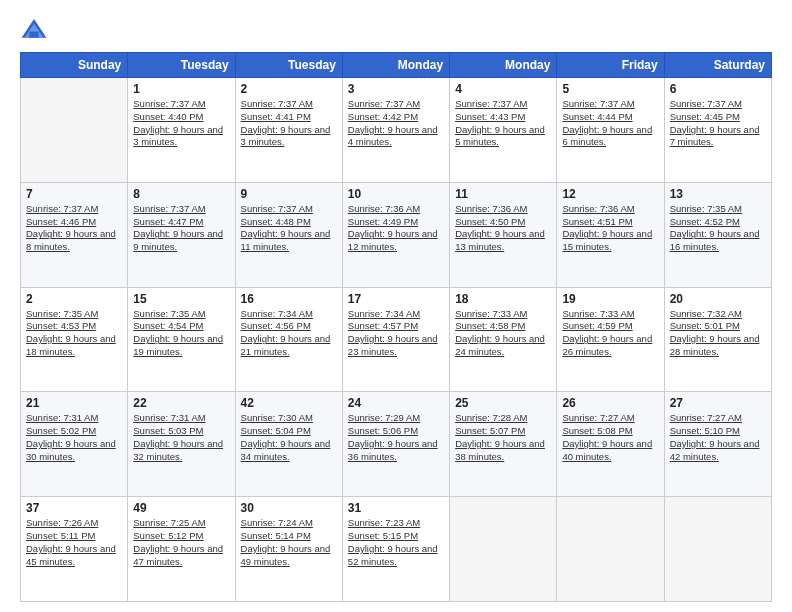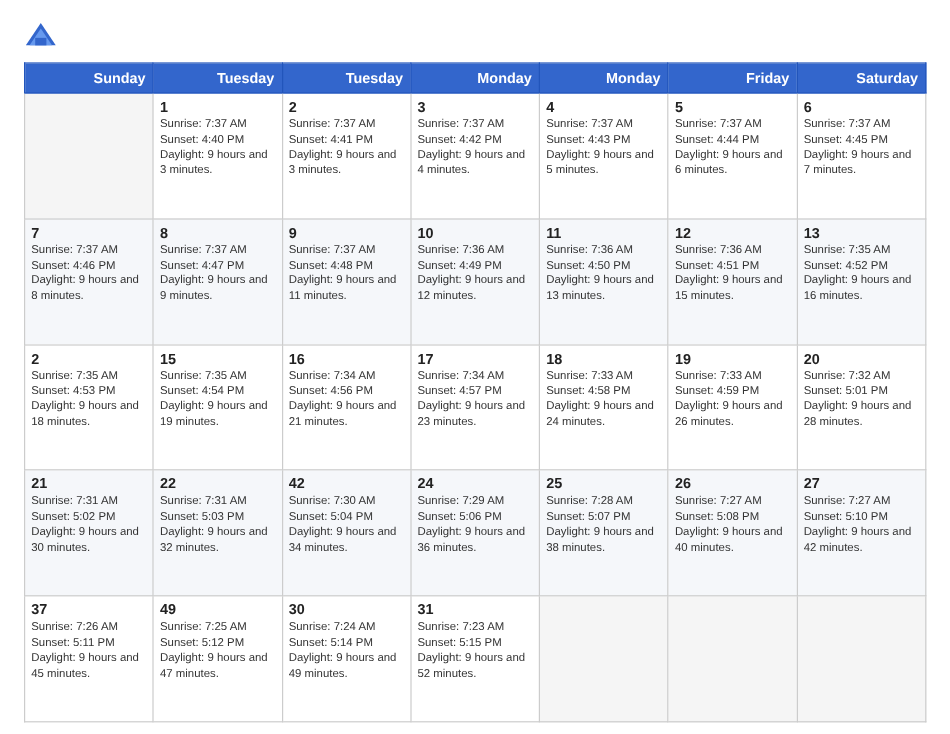--- a/index.html
+++ b/index.html
@@ -92,20 +92,21 @@
       font-size: 12px;
       font-weight: bold;
       color: #222;
       display: block;
       margin-bottom: 2px;
     }
     .day-detail {
       font-size: 9.5px;
       color: #333;
       line-height: 1.35;
+      text-decoration: underline;
     }
     .row-even td {
       background: #eef1f8;
     }
     .row-odd td {
       background: #fff;
     }
     .row-even td.empty, .row-odd td.empty {
       background: #f5f5f5;
     }

